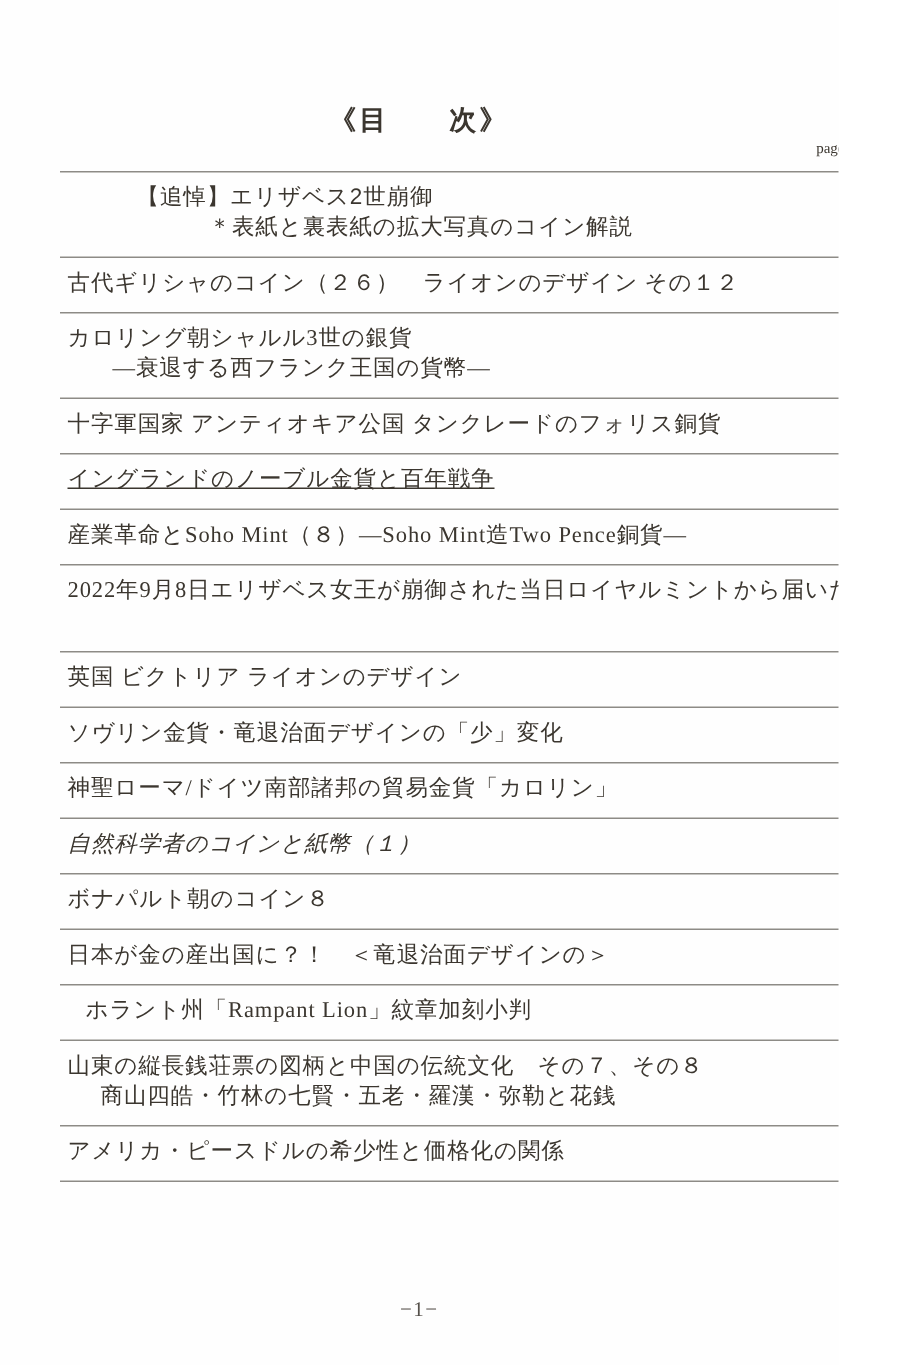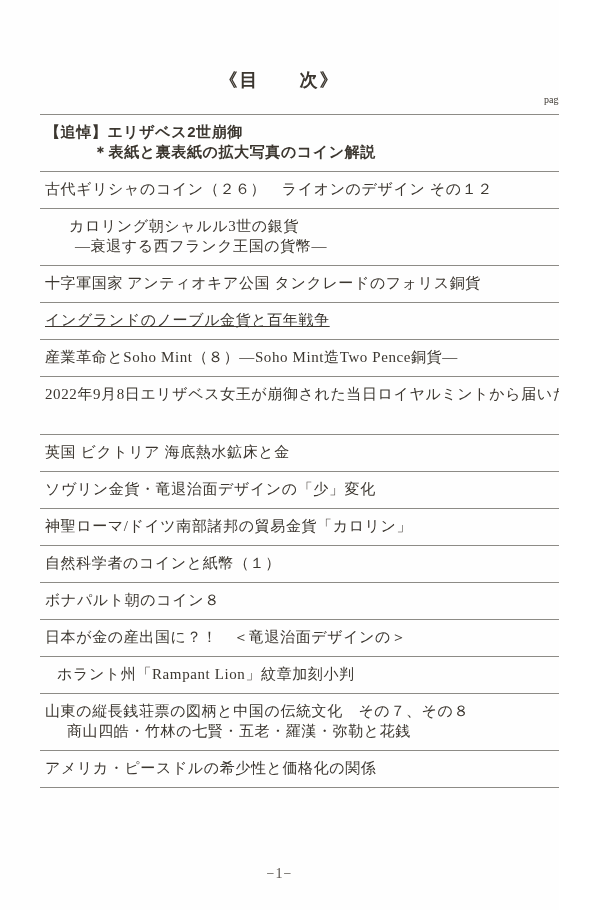--- a/index.html
+++ b/index.html
@@ -40,21 +40,22 @@
   }
   .toc-row {
     border-bottom: 1px solid var(--rule, #8d8b86);
     padding: 7px 0 9px 0;
   }
   .toc-row.extra-space {
     padding-bottom: 30px;
   }
   .toc-row.bold .toc-line {
     font-family: "Liberation Sans", "DejaVu Sans", sans-serif;
-    font-weight: bold;
+    font-weight: normal;
+    margin-left: 46px;
   }
   .toc-line {
     font-size: 15px;
     line-height: 20px;
     letter-spacing: 0.6px;
     white-space: nowrap;
   }
   .page-number {
     position: absolute;
     left: 0;
@@ -77,46 +78,46 @@
 
   <div class="toc-list">
       <div class="toc-row bold">
         <div class="toc-line" style="padding-left: 5px;">【追悼】エリザベス2世崩御</div>
         <div class="toc-line" style="padding-left: 53px;">＊表紙と裏表紙の拡大写真のコイン解説</div>
       </div>
       <div class="toc-row">
         <div class="toc-line" style="padding-left: 5px;">古代ギリシャのコイン（２６）　ライオンのデザイン その１２</div>
       </div>
       <div class="toc-row">
-        <div class="toc-line" style="padding-left: 5px; margin-left: 24px;">カロリング朝シャルル3世の銀貨</div>
+        <div class="toc-line" style="padding-left: 5px;">カロリング朝シャルル3世の銀貨</div>
         <div class="toc-line" style="padding-left: 35px;">―衰退する西フランク王国の貨幣―</div>
       </div>
       <div class="toc-row">
         <div class="toc-line" style="padding-left: 5px;">十字軍国家 アンティオキア公国 タンクレードのフォリス銅貨</div>
       </div>
       <div class="toc-row">
         <div class="toc-line" style="padding-left: 5px; text-decoration: underline;">イングランドのノーブル金貨と百年戦争</div>
       </div>
       <div class="toc-row">
         <div class="toc-line" style="padding-left: 5px;">産業革命とSoho Mint（８）―Soho Mint造Two Pence銅貨―</div>
       </div>
       <div class="toc-row extra-space">
         <div class="toc-line" style="padding-left: 5px;">2022年9月8日エリザベス女王が崩御された当日ロイヤルミントから届いたギニー金貨</div>
       </div>
       <div class="toc-row">
-        <div class="toc-line" style="padding-left: 5px;">英国 ビクトリア 海底熱水鉱床と金</div>
+        <div class="toc-line" style="padding-left: 5px;">英国 ビクトリア ライオンのデザイン</div>
       </div>
       <div class="toc-row">
         <div class="toc-line" style="padding-left: 5px;">ソヴリン金貨・竜退治面デザインの「少」変化</div>
       </div>
       <div class="toc-row">
         <div class="toc-line" style="padding-left: 5px;">神聖ローマ/ドイツ南部諸邦の貿易金貨「カロリン」</div>
       </div>
       <div class="toc-row">
-        <div class="toc-line" style="padding-left: 5px;">自然科学者のコインと紙幣（１）</div>
+        <div class="toc-line" style="padding-left: 5px; font-style: italic;">自然科学者のコインと紙幣（１）</div>
       </div>
       <div class="toc-row">
         <div class="toc-line" style="padding-left: 5px;">ボナパルト朝のコイン８</div>
       </div>
       <div class="toc-row">
         <div class="toc-line" style="padding-left: 5px;">日本が金の産出国に？！　＜竜退治面デザインの＞</div>
       </div>
       <div class="toc-row">
         <div class="toc-line" style="padding-left: 17px;">ホラント州「Rampant Lion」紋章加刻小判</div>
       </div>

